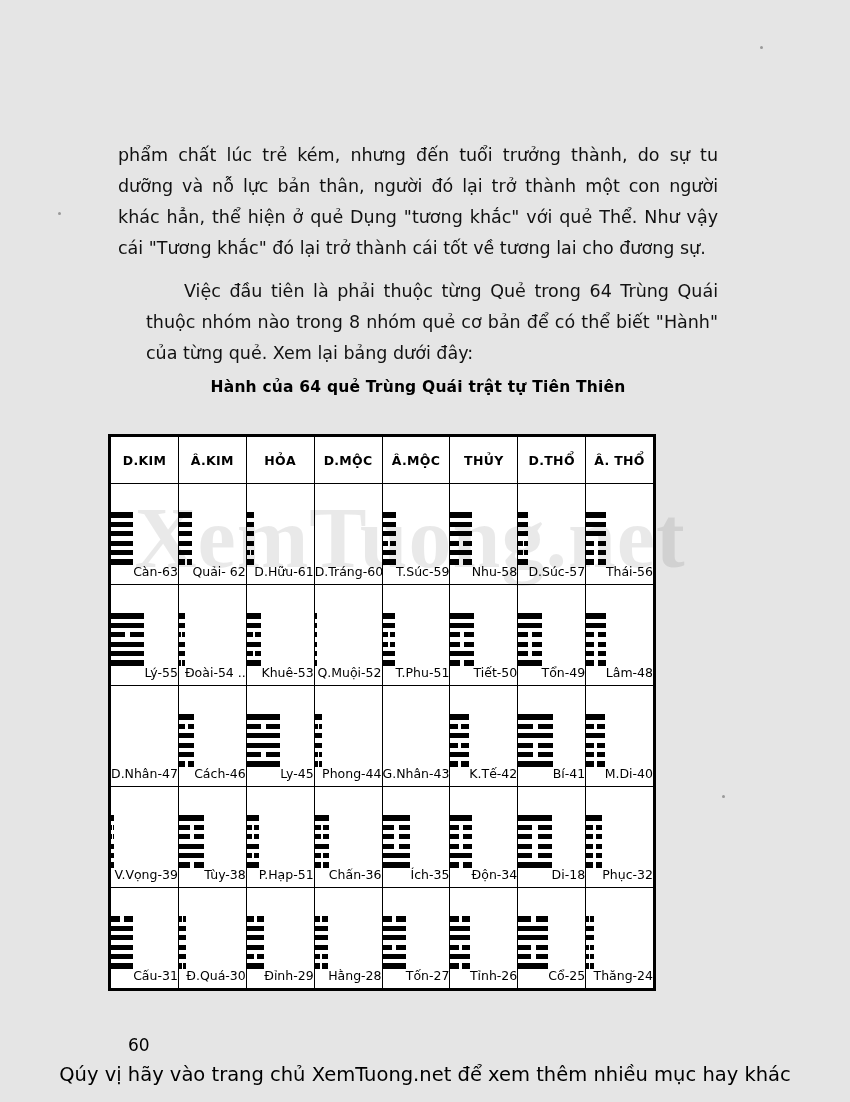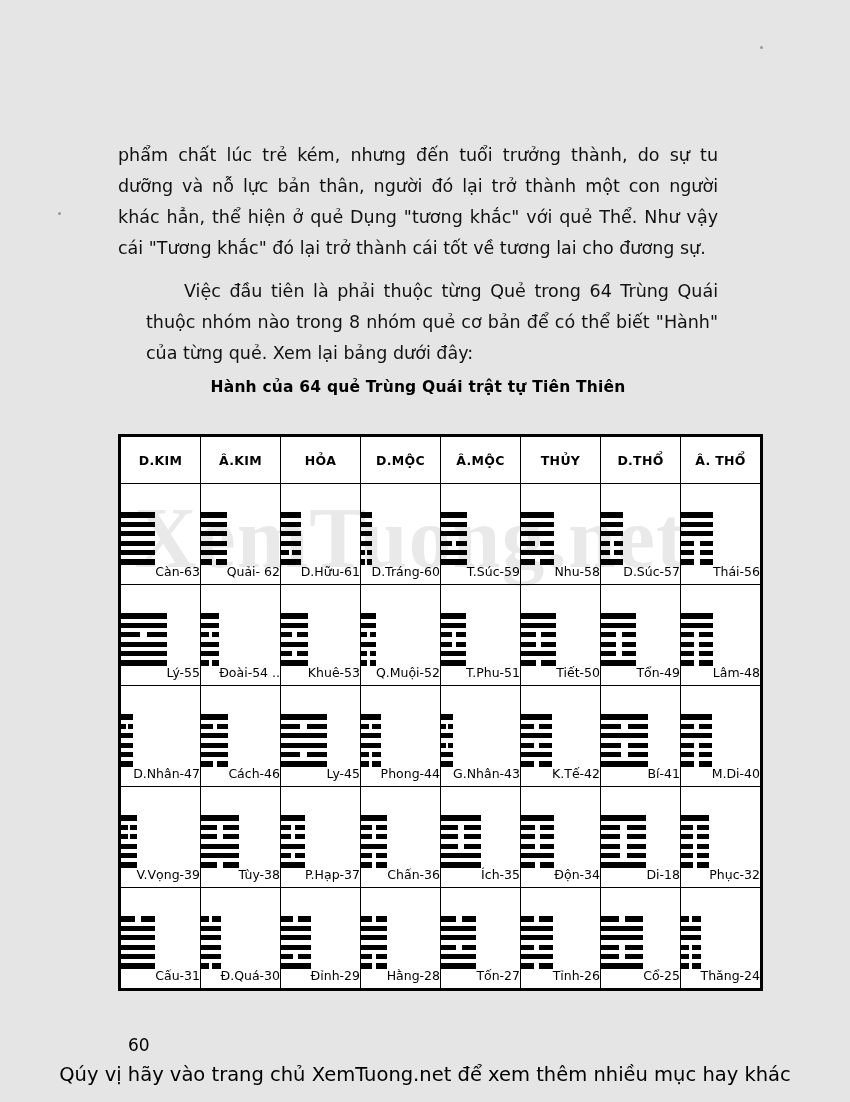--- a/index.html
+++ b/index.html
@@ -70,23 +70,23 @@
     width: 600px;
     text-align: center;
     font-weight: bold;
     font-style: italic;
     font-size: 14px;
   }
 
   
   .grid-wrap {
     position: absolute;
-    left: 118px;
+    left: 108px;
     top: 434px;
-    width: 645px;
+    width: 548px;
     border: 2.2px solid #000;
     background: #fff;
     box-sizing: border-box;
   }
   table.grid {
     border-collapse: collapse;
     width: 100%;
     table-layout: fixed;
   }
   table.grid th, table.grid td {
@@ -936,21 +936,21 @@
                     <div class="seg"></div>
                   </div>
                   <div class="line yin">
                     <div class="seg"></div>
                     <div class="seg"></div>
                   </div>
                   <div class="line yang">
                     <div class="seg"></div>
                   </div>
                 </div>
-                <div class="cap">P.Hạp-37</div>
+                <div class="cap">P.Hạp-51</div>
               </div>
             </td>
             <td>
               <div class="cell">
                 <div class="hexa">
                   <div class="line yang">
                     <div class="seg"></div>
                   </div>
                   <div class="line yin">
                     <div class="seg"></div>

